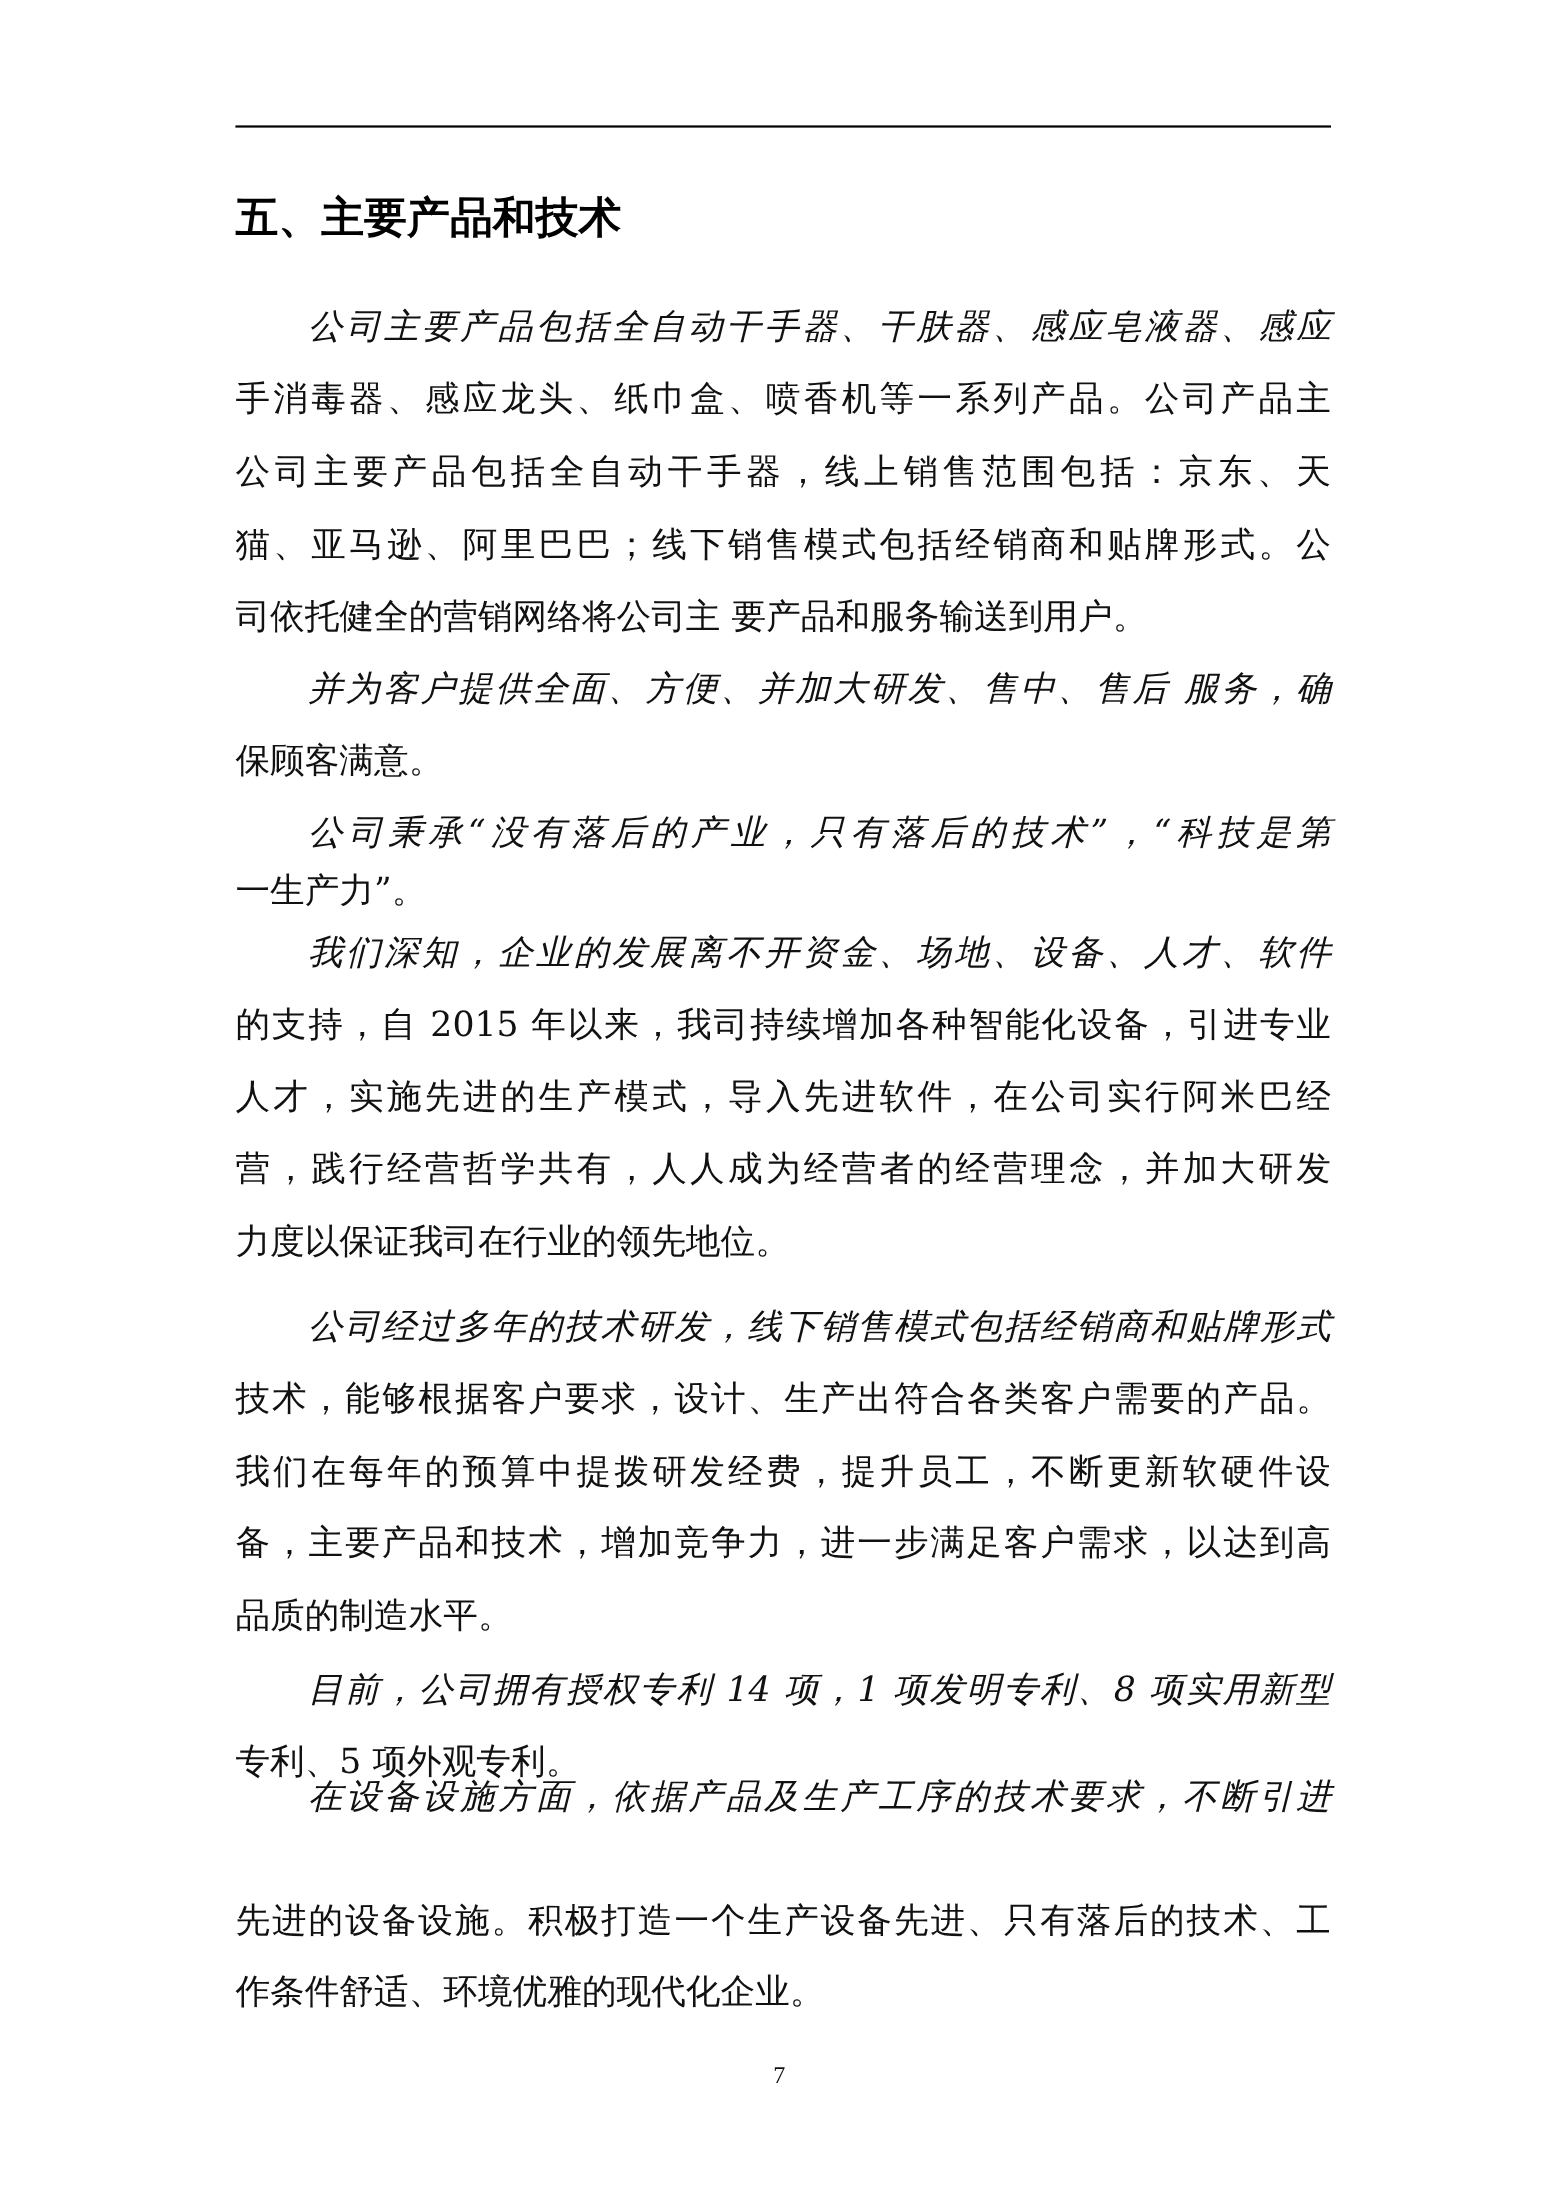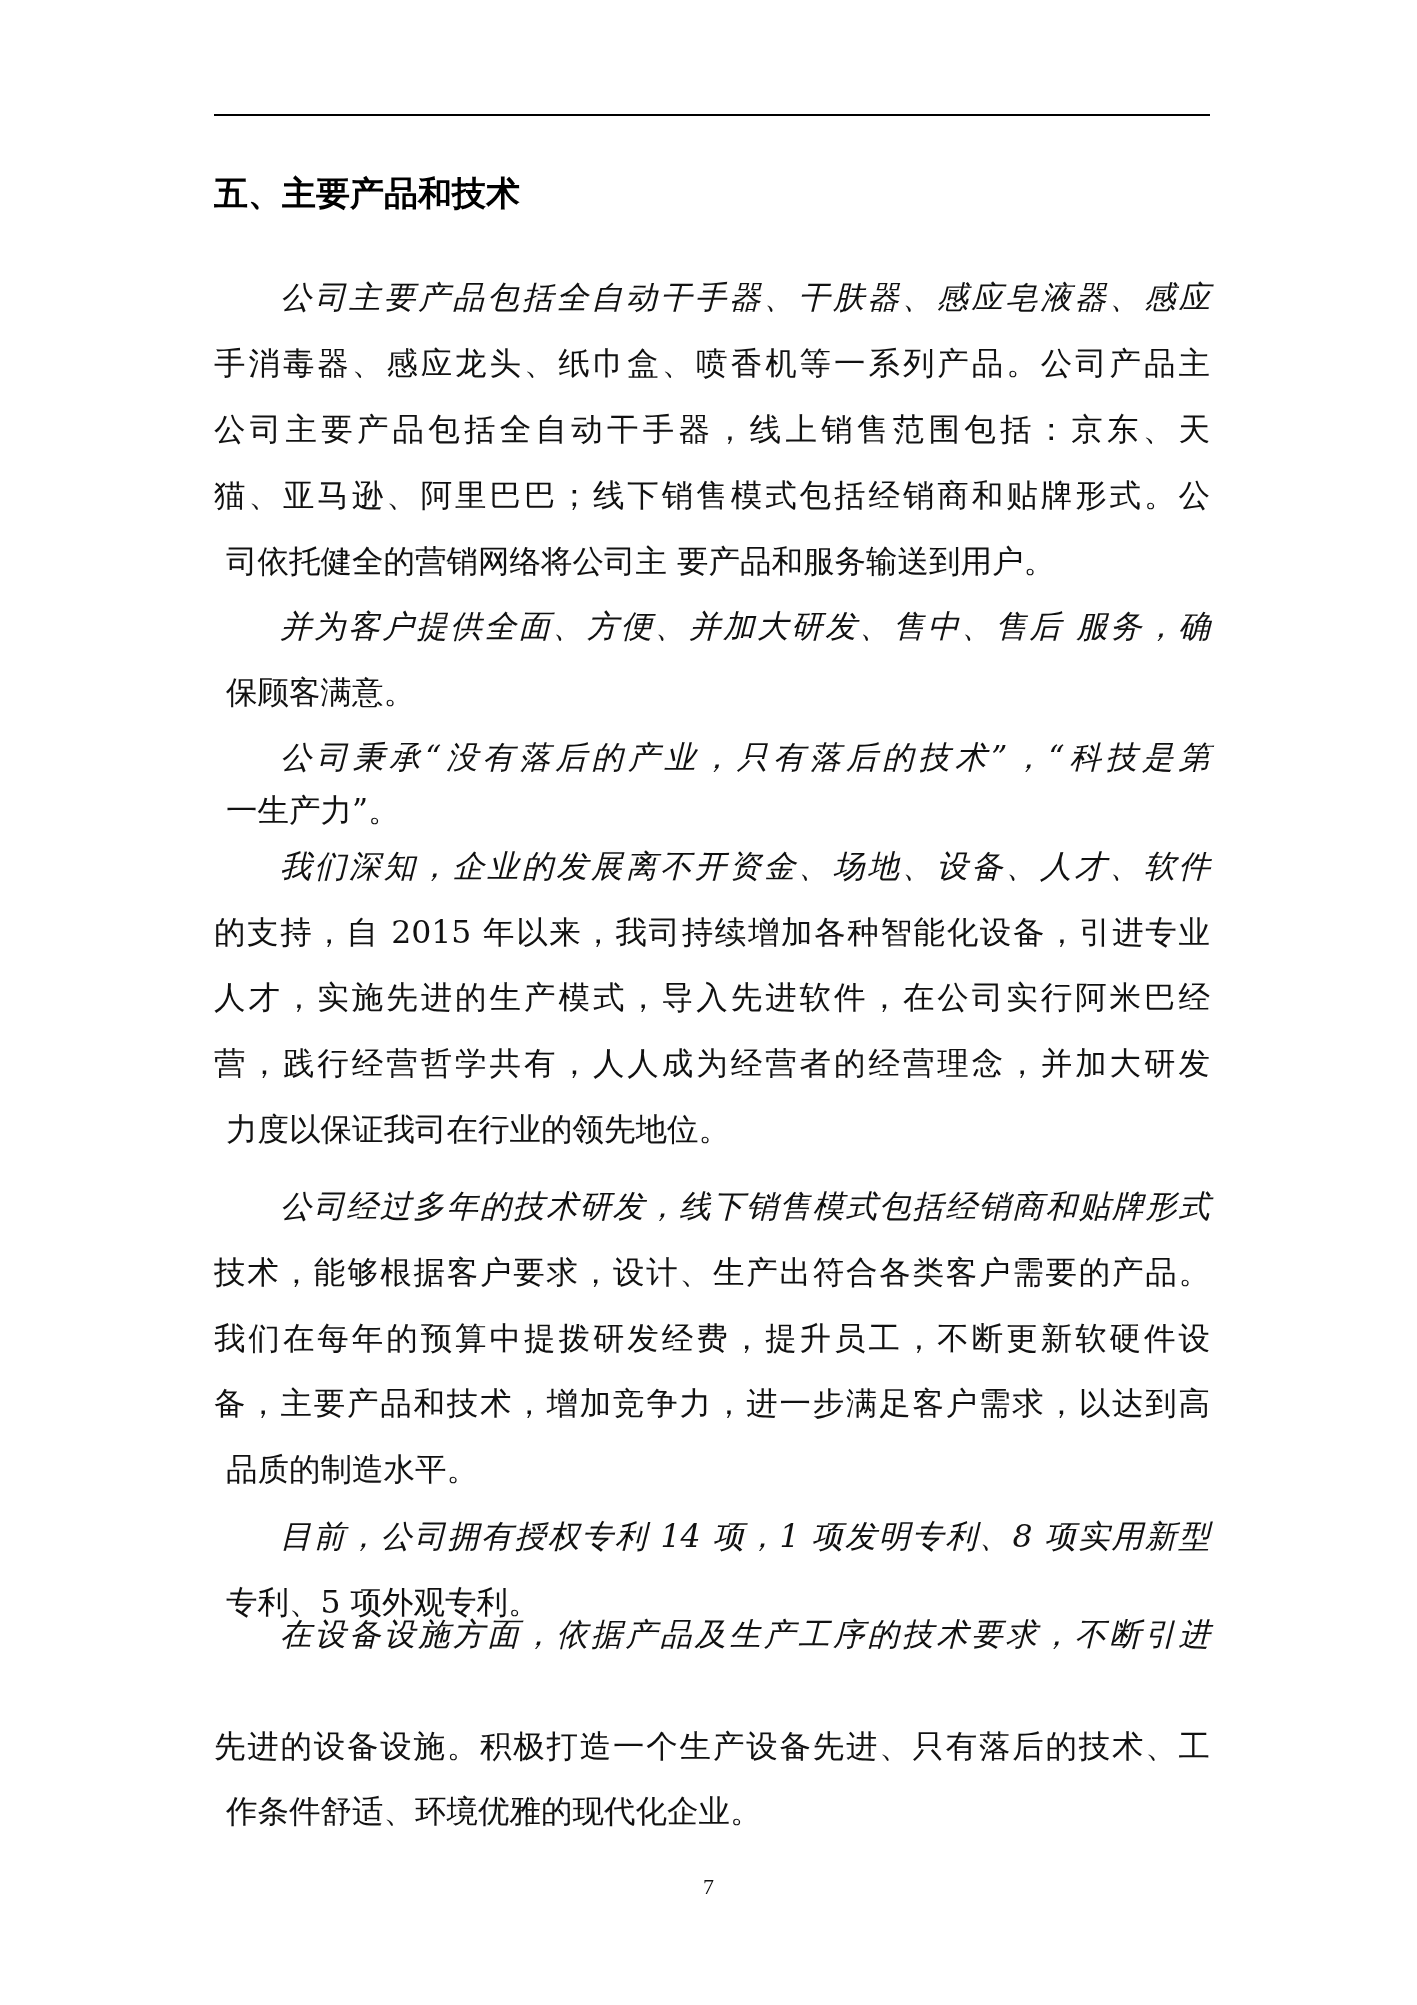--- a/index.html
+++ b/index.html
@@ -1,23 +1,23 @@
 <!DOCTYPE html>
 <html><head>
 <meta charset="utf-8">
 <style>
   html, body { margin: 0; padding: 0; background: #ffffff; }
   body { width: 1417px; height: 2005px; position: relative; overflow: hidden;
          font-family: "DejaVu Serif", "Liberation Serif", serif; color: #111; }
   .rule { position: absolute; left: 214px; top: 114px; width: 996px; height: 2px; background: #000; }
   .heading { position: absolute; left: 214px; top: 171px; font-family: "DejaVu Sans", "Liberation Sans", sans-serif;
-             font-weight: bold; font-size: 34px; letter-spacing: 0px; color: #000; white-space: nowrap; }
+             font-weight: bold; font-size: 39px; letter-spacing: 0px; color: #000; white-space: nowrap; }
   .line { position: absolute; left: 214px; width: 996px; font-size: 31.5px; line-height: 40px;
           white-space: nowrap; color: #111; text-align: justify; text-align-last: justify; }
-  .line.last { text-align-last: left; margin-left: 12px; }
+  .line.last { text-align-last: left; }
   .line.indent { left: 280px; width: 930px; font-style: italic; }
   .pagenum { position: absolute; left: 0; width: 100%; top: 1874px; text-align: center;
              font-family: "Liberation Serif", serif; font-size: 22px; color: #111; }
 </style>
 </head>
 <body>
 
 <div class="rule"></div>
 
 <div class="heading">五、主要产品和技术</div>

